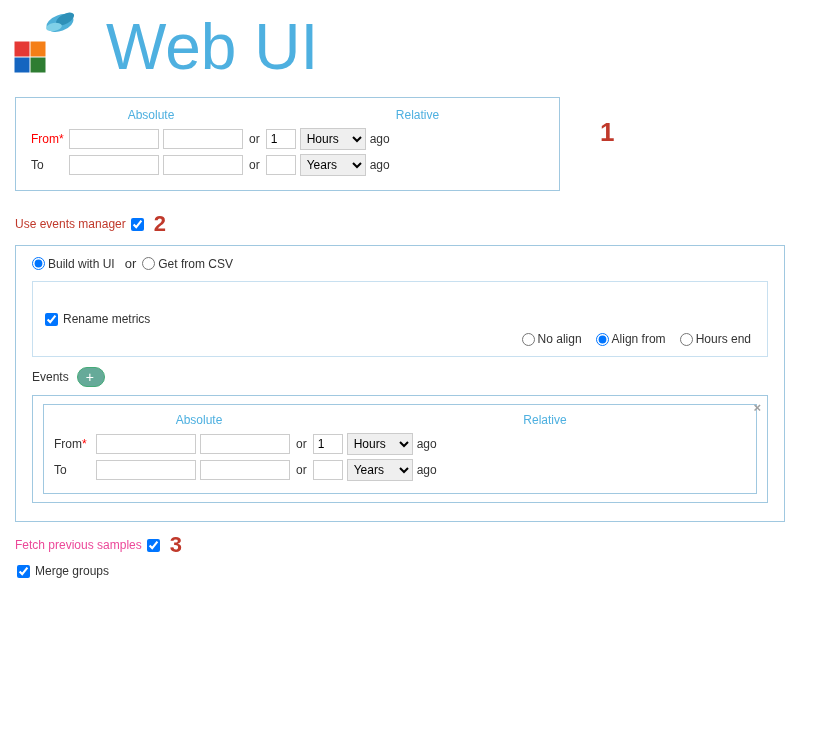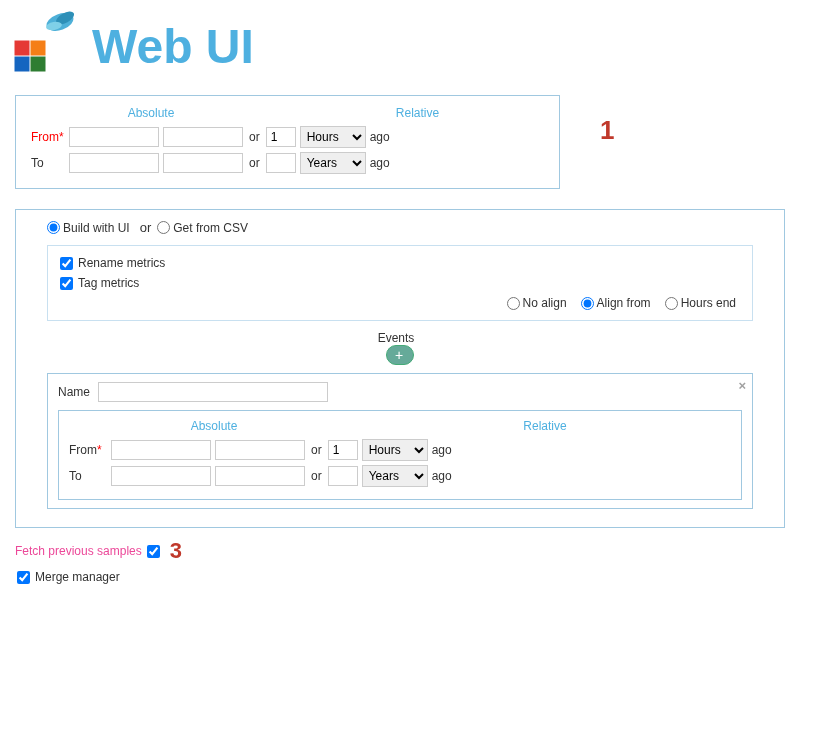--- a/index.html
+++ b/index.html
@@ -35,24 +35,24 @@
       color: #1a1a1a;
       line-height: 1;
     }
     .tagline {
       font-size: 11px;
       color: #444;
       font-style: italic;
       margin-left: 2px;
     }
     .webui-title {
-      font-size: 48px;
+      font-size: 64px;
       color: #4eb0e0;
-      margin-left: 14px;
-      font-weight: bold;
+      margin-left: 28px;
+      font-weight: normal;
     }
 
     
     .main-content {
       padding: 8px 15px;
     }
 
     
     .section-label {
       color: #c0392b;
@@ -158,21 +158,21 @@
     .step-2 {
       color: #c0392b;
       font-size: 22px;
       font-weight: bold;
       margin-left: 10px;
     }
 
     
     .events-box {
       border: 1px solid #a0c8e0;
-      padding: 10px 31px;
+      padding: 10px 16px;
       margin-bottom: 10px;
       width: 770px;
     }
     .radio-row {
       display: flex;
       align-items: center;
       margin-bottom: 10px;
     }
     .radio-row label {
       margin-right: 4px;
@@ -183,20 +183,21 @@
     }
     .options-inner-box {
       border: 1px solid #c8e0f0;
       padding: 10px 12px;
       margin-bottom: 10px;
     }
     .checkbox-row {
       display: flex;
       align-items: center;
       margin-bottom: 6px;
+      margin-top: 20px;
     }
     .checkbox-row input[type=checkbox] {
       margin-right: 5px;
     }
     .checkbox-row label {
       font-size: 12px;
     }
     .align-row {
       display: flex;
       align-items: center;
@@ -210,21 +211,20 @@
     .align-row input[type=radio] {
       margin-right: 3px;
       margin-left: 6px;
     }
 
     
     .events-label-row {
       display: flex;
       align-items: center;
       margin-bottom: 8px;
-      flex-direction: column;
     }
     .events-label {
       font-size: 12px;
       color: #333;
       margin-right: 8px;
     }
     .add-btn {
       background: #6a9;
       border: 1px solid #4a7;
       border-radius: 10px;
@@ -447,63 +447,60 @@
           <option selected="">Years</option>
         </select>
         <span class="tr-ago">ago</span>
       </div>
     </div>
     <div style="margin-left:40px; margin-top:20px;">
       <span class="step-number" style="position:static; font-size:26px; color:#c0392b; font-weight:bold;">1</span>
     </div>
   </div>
 
+  <div class="use-events-row">
+    <span class="use-events-label">Use events manager</span>
+    <input type="checkbox" checked="" style="">
+    <span class="step-2">2</span>
+  </div>
 
   <div class="events-box">
 
     <div class="radio-row">
       <input type="radio" name="build_option" checked="" style="">
       <label>Build with UI</label>
       <span style="margin: 0 6px;">or</span>
       <input type="radio" name="build_option" style="">
       <label>Get from CSV</label>
     </div>
 
     <div class="options-inner-box">
       <div class="checkbox-row">
         <input type="checkbox" checked="" style="">
         <label>Rename metrics</label>
-      </div>
-      <div class="checkbox-row">
-        <input type="checkbox" checked="" style="">
-        <label>Tag metrics</label>
       </div>
       <div class="align-row">
         <input type="radio" name="align" style="">
         <label>No align</label>
         <input type="radio" name="align" checked="" style="margin-left: 10px;">
         <label>Align from</label>
         <input type="radio" name="align" style="margin-left: 10px;">
         <label>Hours end</label>
       </div>
     </div>
 
     <div class="events-label-row">
       <span class="events-label">Events</span>
       <button class="add-btn">
         <span class="add-btn-plus">+</span>
       </button>
     </div>
 
     <div class="event-card">
       <span class="event-card-close">×</span>
-      <div class="event-name-row">
-        <span class="event-name-label">Name</span>
-        <input class="event-name-input" type="text" value="" style="">
-      </div>
 
       <div class="event-time-box">
         <div class="etr-header">
           <div class="etr-header-absolute">Absolute</div>
           <div class="etr-header-relative">Relative</div>
         </div>
 
         <div class="etr-row">
           <div class="etr-label">
             <span>From</span><span style="color:red;">*</span>
@@ -542,17 +539,17 @@
   </div>
 
   <div class="fetch-row">
     <span class="fetch-label">Fetch previous samples</span>
     <input type="checkbox" checked="" style="">
     <span class="step-3">3</span>
   </div>
   <div class="fetch-options">
     <div class="fetch-checkbox-row">
       <input type="checkbox" checked="" style="">
-      <label>Merge manager</label>
+      <label>Merge groups</label>
     </div>
   </div>
 
 </div>
 
 </body></html>

